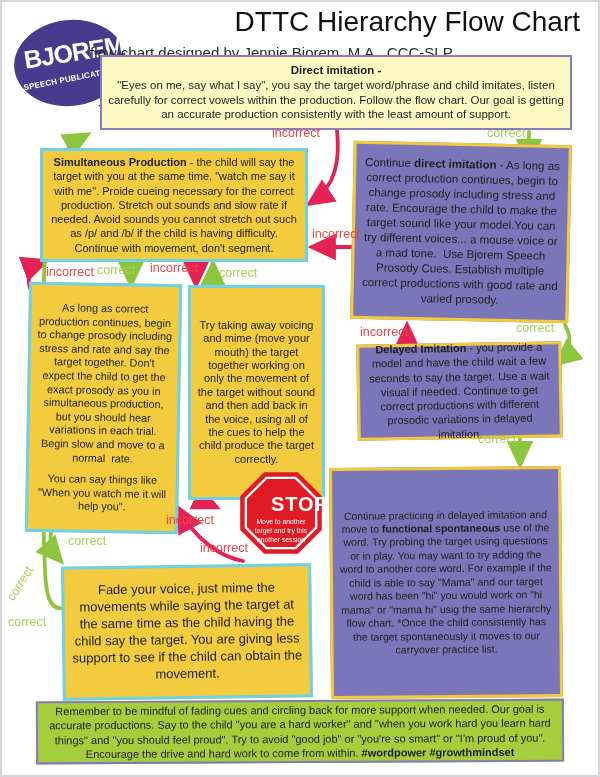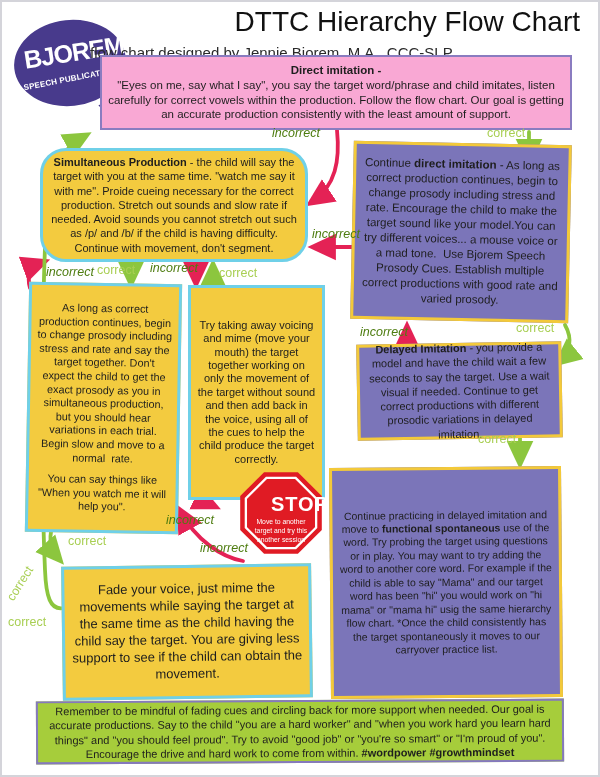--- a/index.html
+++ b/index.html
@@ -13,28 +13,28 @@
   .bubble{position:absolute;left:0;top:4px;width:112px;height:86px;background:#483a8c;border-radius:50%;transform:rotate(-6deg);}
   .tail{position:absolute;left:88px;top:84px;width:0;height:0;border-left:8px solid transparent;
         border-right:10px solid transparent;border-top:20px solid #483a8c;transform:rotate(-28deg);}
   .logo-main{position:absolute;left:8px;top:22px;width:104px;text-align:center;color:#fff;font-size:25px;
         font-weight:700;letter-spacing:-1px;transform:rotate(-9deg);}
   .logo-sub{position:absolute;left:2px;top:58px;width:112px;text-align:center;color:#fff;font-size:8px;
         font-weight:700;letter-spacing:0.2px;transform:rotate(-11deg);}
   
   .bx{position:absolute;box-sizing:border-box;display:flex;flex-direction:column;justify-content:center;
       text-align:center;white-space:pre-wrap;line-height:1.3;padding:4px 6px;}
-  .cyanbx{background:#f9a8d4;border:2px solid #8a7cc0;}
+  .cyanbx{background:#fef9c3;border:2px solid #8a7cc0;}
   .yellowbx{background:#f3cb3f;border:3px solid #6fd0e8;}
   .purplebx{background:#7b75b9;border:3px solid #f3c93a;}
   .greenbx{background:#a6cd3b;border:2px solid #8579bd;}
   .b{font-weight:700;}
   
   .lbl{position:absolute;font-size:12.5px;white-space:nowrap;}
-  .lred{color:#4d7c0f;font-style:italic;}
+  .lred{color:#ef4444;}
   .lgreen{color:#a9cf54;}
   .arrows{position:absolute;left:0;top:0;pointer-events:none;}
   
   .stopwrap{position:absolute;left:233px;top:465px;width:96px;height:96px;}
   .stop-title{position:absolute;left:0;top:28px;width:96px;text-align:right;color:#fff;
         font-size:20px;font-weight:700;letter-spacing:1px;}
   .stop-text{position:absolute;left:14px;top:52px;width:68px;text-align:center;color:#fff;
         font-size:6.8px;line-height:1.35;}
   .citation{position:absolute;left:50px;top:700px;width:510px;text-align:left;font-size:11px;color:#222;}
 </style>
@@ -79,21 +79,21 @@
 
   <div class="title">DTTC Hierarchy Flow Chart</div>
   <div class="subtitle">flow chart designed by Jennie Bjorem, M.A., CCC-SLP</div>
   <div class="website">www.bjoremspeech.com</div>
 
   <div class="bx cyanbx" style="left:100px;top:55px;width:472px;height:75px;font-size:11.5px;">
     <div class="b">Direct imitation -</div>
     <div>"Eyes on me, say what I say", you say the target word/phrase and child imitates, listen carefully for correct vowels within the production. Follow the flow chart. Our goal is getting an accurate production consistently with the least amount of support.</div>
   </div>
 
-  <div class="bx yellowbx" style="left:40px;top:148px;width:268px;height:114px;font-size:11px;border-radius:26px;">
+  <div class="bx yellowbx" style="left:40px;top:148px;width:268px;height:114px;font-size:11px;">
     <div><span class="b">Simultaneous Production</span><span> - the child will say the target with you at the same time. "watch me say it with me". Proide cueing necessary for the correct production. Stretch out sounds and slow rate if needed. Avoid sounds you cannot stretch out such as /p/ and /b/ if the child is having difficulty. Continue with movement, don't segment.</span></div>
   </div>
 
   <div class="bx purplebx" style="left:352px;top:143px;width:218px;height:178px;font-size:11.5px;transform:rotate(1.2deg);">
     <div><span>Continue </span><span class="b">direct imitation</span><span> - As long as correct production continues, begin to change prosody including stress and rate. Encourage the child to make the target sound like your model.You can try different voices... a mouse voice or a mad tone.  Use Bjorem Speech Prosody Cues. Establish multiple correct productions with good rate and varied prosody.</span></div>
   </div>
 
   <div class="bx yellowbx" style="left:27px;top:283px;width:153px;height:250px;font-size:10.8px;line-height:1.26;transform:rotate(1deg);">
     <div>As long as correct production continues, begin to change prosody including  stress and rate and say the target together. Don't expect the child to get the exact prosody as you in simultaneous production, but you should hear variations in each trial. Begin slow and move to a normal  rate.</div>
     <div style="margin-top:8px;">You can say things like "When you watch me it will help you".</div>

